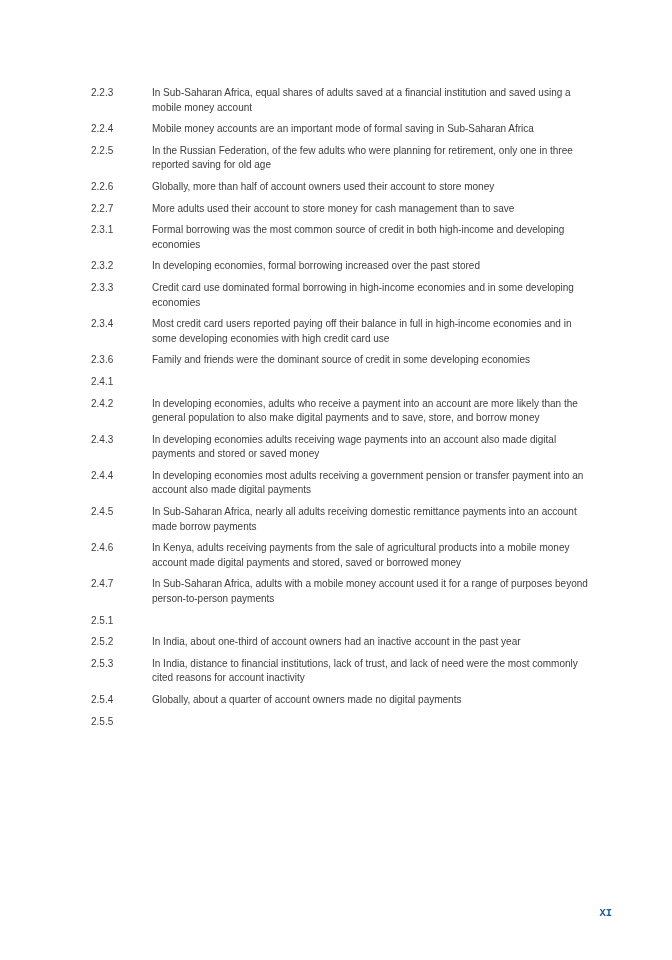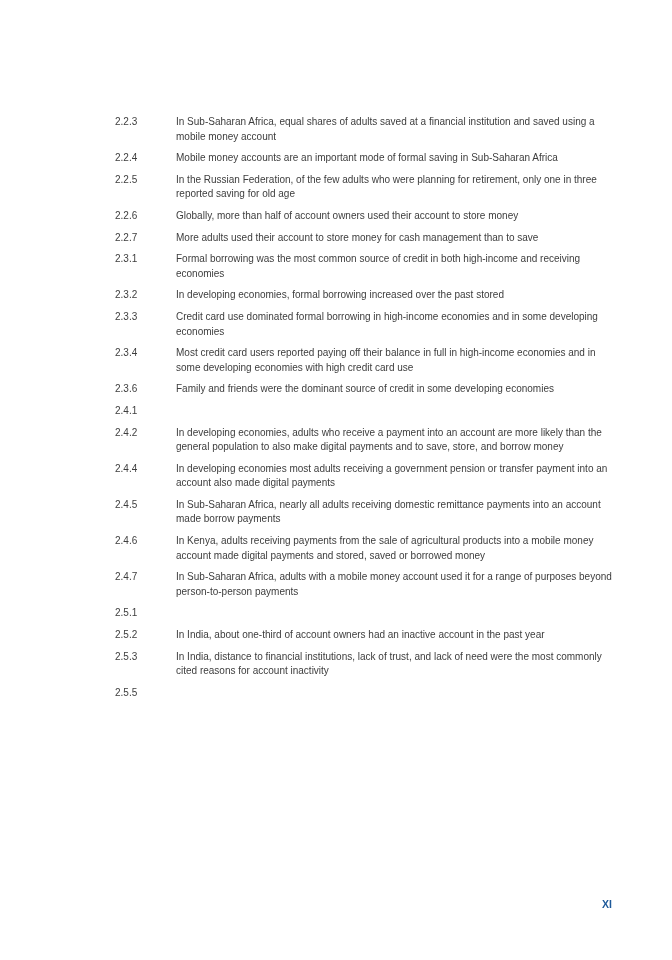--- a/index.html
+++ b/index.html
@@ -11,47 +11,47 @@
     position: relative;
     width: 672px;
     height: 960px;
     background: #ffffff;
     font-family: "Liberation Sans", sans-serif;
     overflow: hidden;
   }
   .figure-list {
     position: absolute;
     top: 86px;
-    left: 115px;
+    left: 91px;
     width: 505px;
-    margin-top: 29px;
   }
   .row {
     display: flex;
     align-items: flex-start;
     margin-bottom: 7px;
     font-size: 10px;
     line-height: 14.6px;
     color: #3d3d3d;
   }
   .num {
     width: 61px;
     flex-shrink: 0;
   }
   .txt {
     flex: 1;
     max-width: 444px;
   }
   .folio {
     position: absolute;
     right: 60px;
-    bottom: 50px;
+    bottom: 41px;
     font-size: 10.5px;
     font-weight: bold;
     color: #1e5a9a;
+    font-family: Liberation Mono, monospace;
   }
 </style>
 </head>
 <body>
 
 <div class="page">
   <div class="figure-list">
       <div class="row">
         <span class="num">2.2.3</span>
         <span class="txt">In Sub-Saharan Africa, equal shares of adults saved at a financial institution and saved using a mobile money account</span>
@@ -67,21 +67,21 @@
       <div class="row">
         <span class="num">2.2.6</span>
         <span class="txt">Globally, more than half of account owners used their account to store money</span>
       </div>
       <div class="row">
         <span class="num">2.2.7</span>
         <span class="txt">More adults used their account to store money for cash management than to save</span>
       </div>
       <div class="row">
         <span class="num">2.3.1</span>
-        <span class="txt">Formal borrowing was the most common source of credit in both high-income and receiving economies</span>
+        <span class="txt">Formal borrowing was the most common source of credit in both high-income and developing economies</span>
       </div>
       <div class="row">
         <span class="num">2.3.2</span>
         <span class="txt">In developing economies, formal borrowing increased over the past stored</span>
       </div>
       <div class="row">
         <span class="num">2.3.3</span>
         <span class="txt">Credit card use dominated formal borrowing in high-income economies and in some developing economies</span>
       </div>
       <div class="row">
@@ -91,20 +91,24 @@
       <div class="row">
         <span class="num">2.3.6</span>
         <span class="txt">Family and friends were the dominant source of credit in some developing economies</span>
       </div>
       <div class="row">
         <span class="num">2.4.1</span>
       </div>
       <div class="row">
         <span class="num">2.4.2</span>
         <span class="txt">In developing economies, adults who receive a payment into an account are more likely than the general population to also make digital payments and to save, store, and borrow money</span>
+      </div>
+      <div class="row">
+        <span class="num">2.4.3</span>
+        <span class="txt">In developing economies adults receiving wage payments into an account also made digital payments and stored or saved money</span>
       </div>
       <div class="row">
         <span class="num">2.4.4</span>
         <span class="txt">In developing economies most adults receiving a government pension or transfer payment into an account also made digital payments</span>
       </div>
       <div class="row">
         <span class="num">2.4.5</span>
         <span class="txt">In Sub-Saharan Africa, nearly all adults receiving domestic remittance payments into an account made borrow payments</span>
       </div>
       <div class="row">
@@ -120,17 +124,21 @@
       </div>
       <div class="row">
         <span class="num">2.5.2</span>
         <span class="txt">In India, about one-third of account owners had an inactive account in the past year</span>
       </div>
       <div class="row">
         <span class="num">2.5.3</span>
         <span class="txt">In India, distance to financial institutions, lack of trust, and lack of need were the most commonly cited reasons for account inactivity</span>
       </div>
       <div class="row">
+        <span class="num">2.5.4</span>
+        <span class="txt">Globally, about a quarter of account owners made no digital payments</span>
+      </div>
+      <div class="row">
         <span class="num">2.5.5</span>
       </div>
     </div>
   <div class="folio">XI</div>
 </div>
 
 </body></html>

